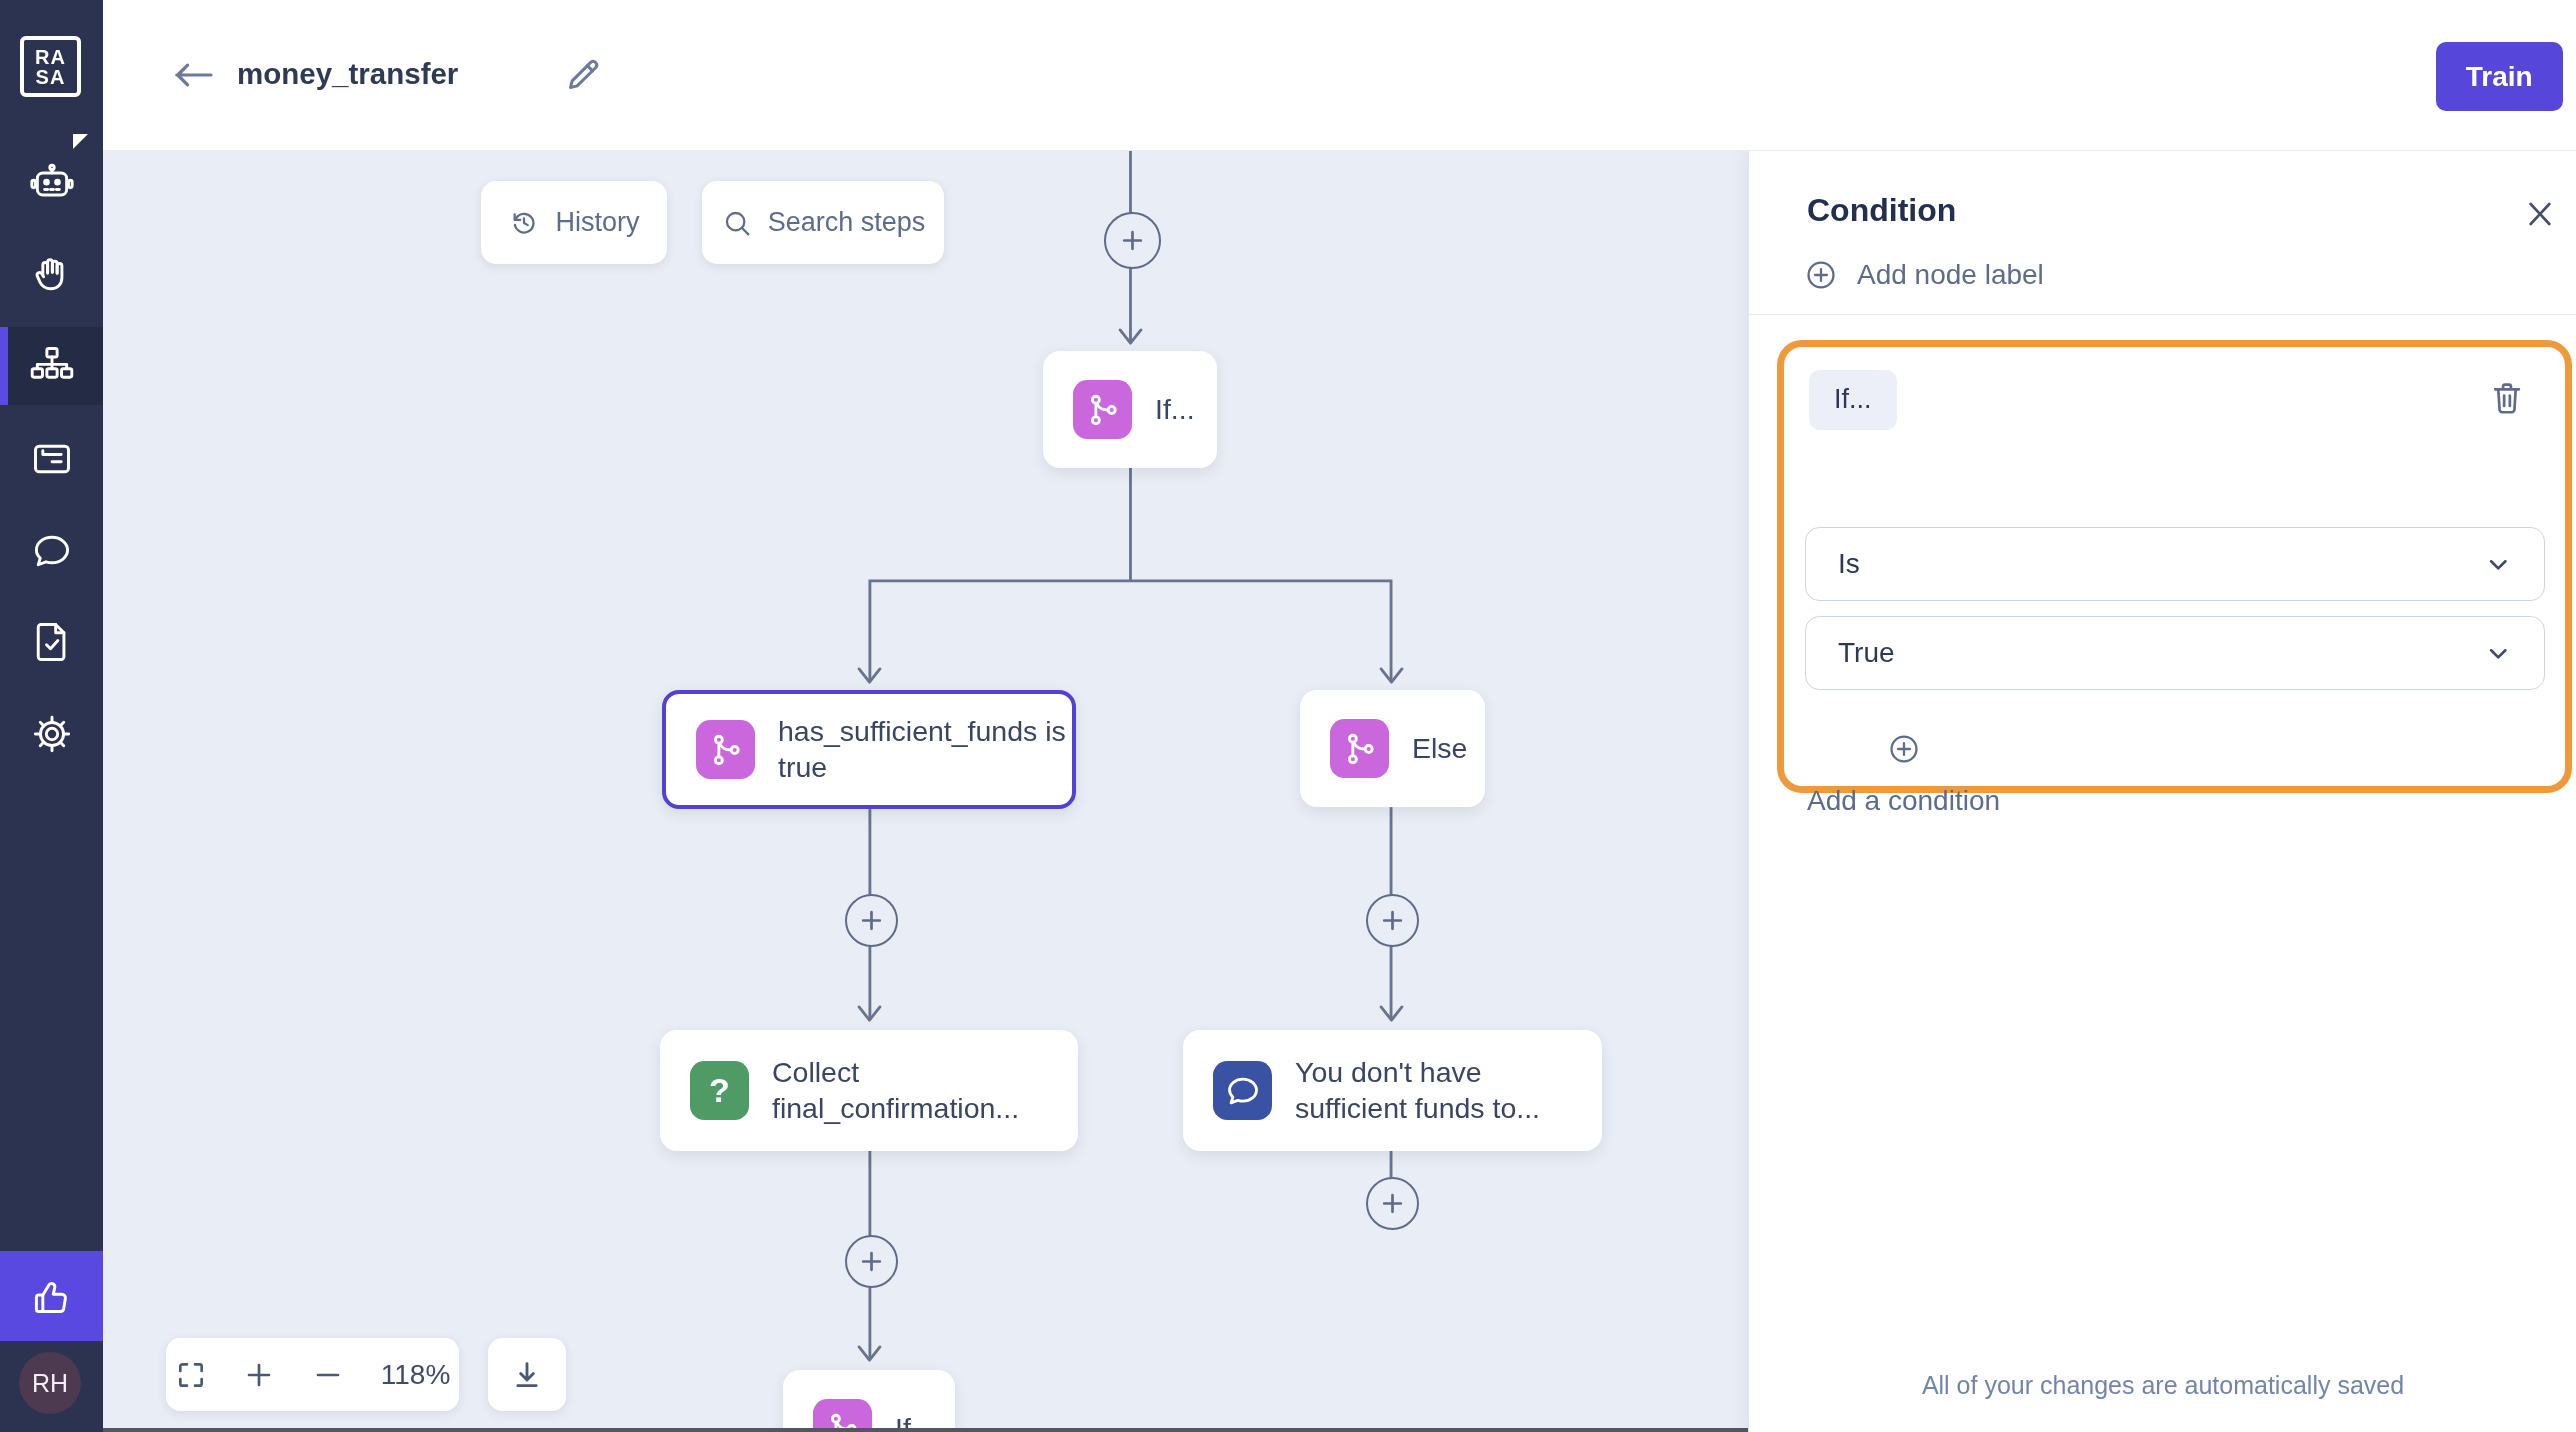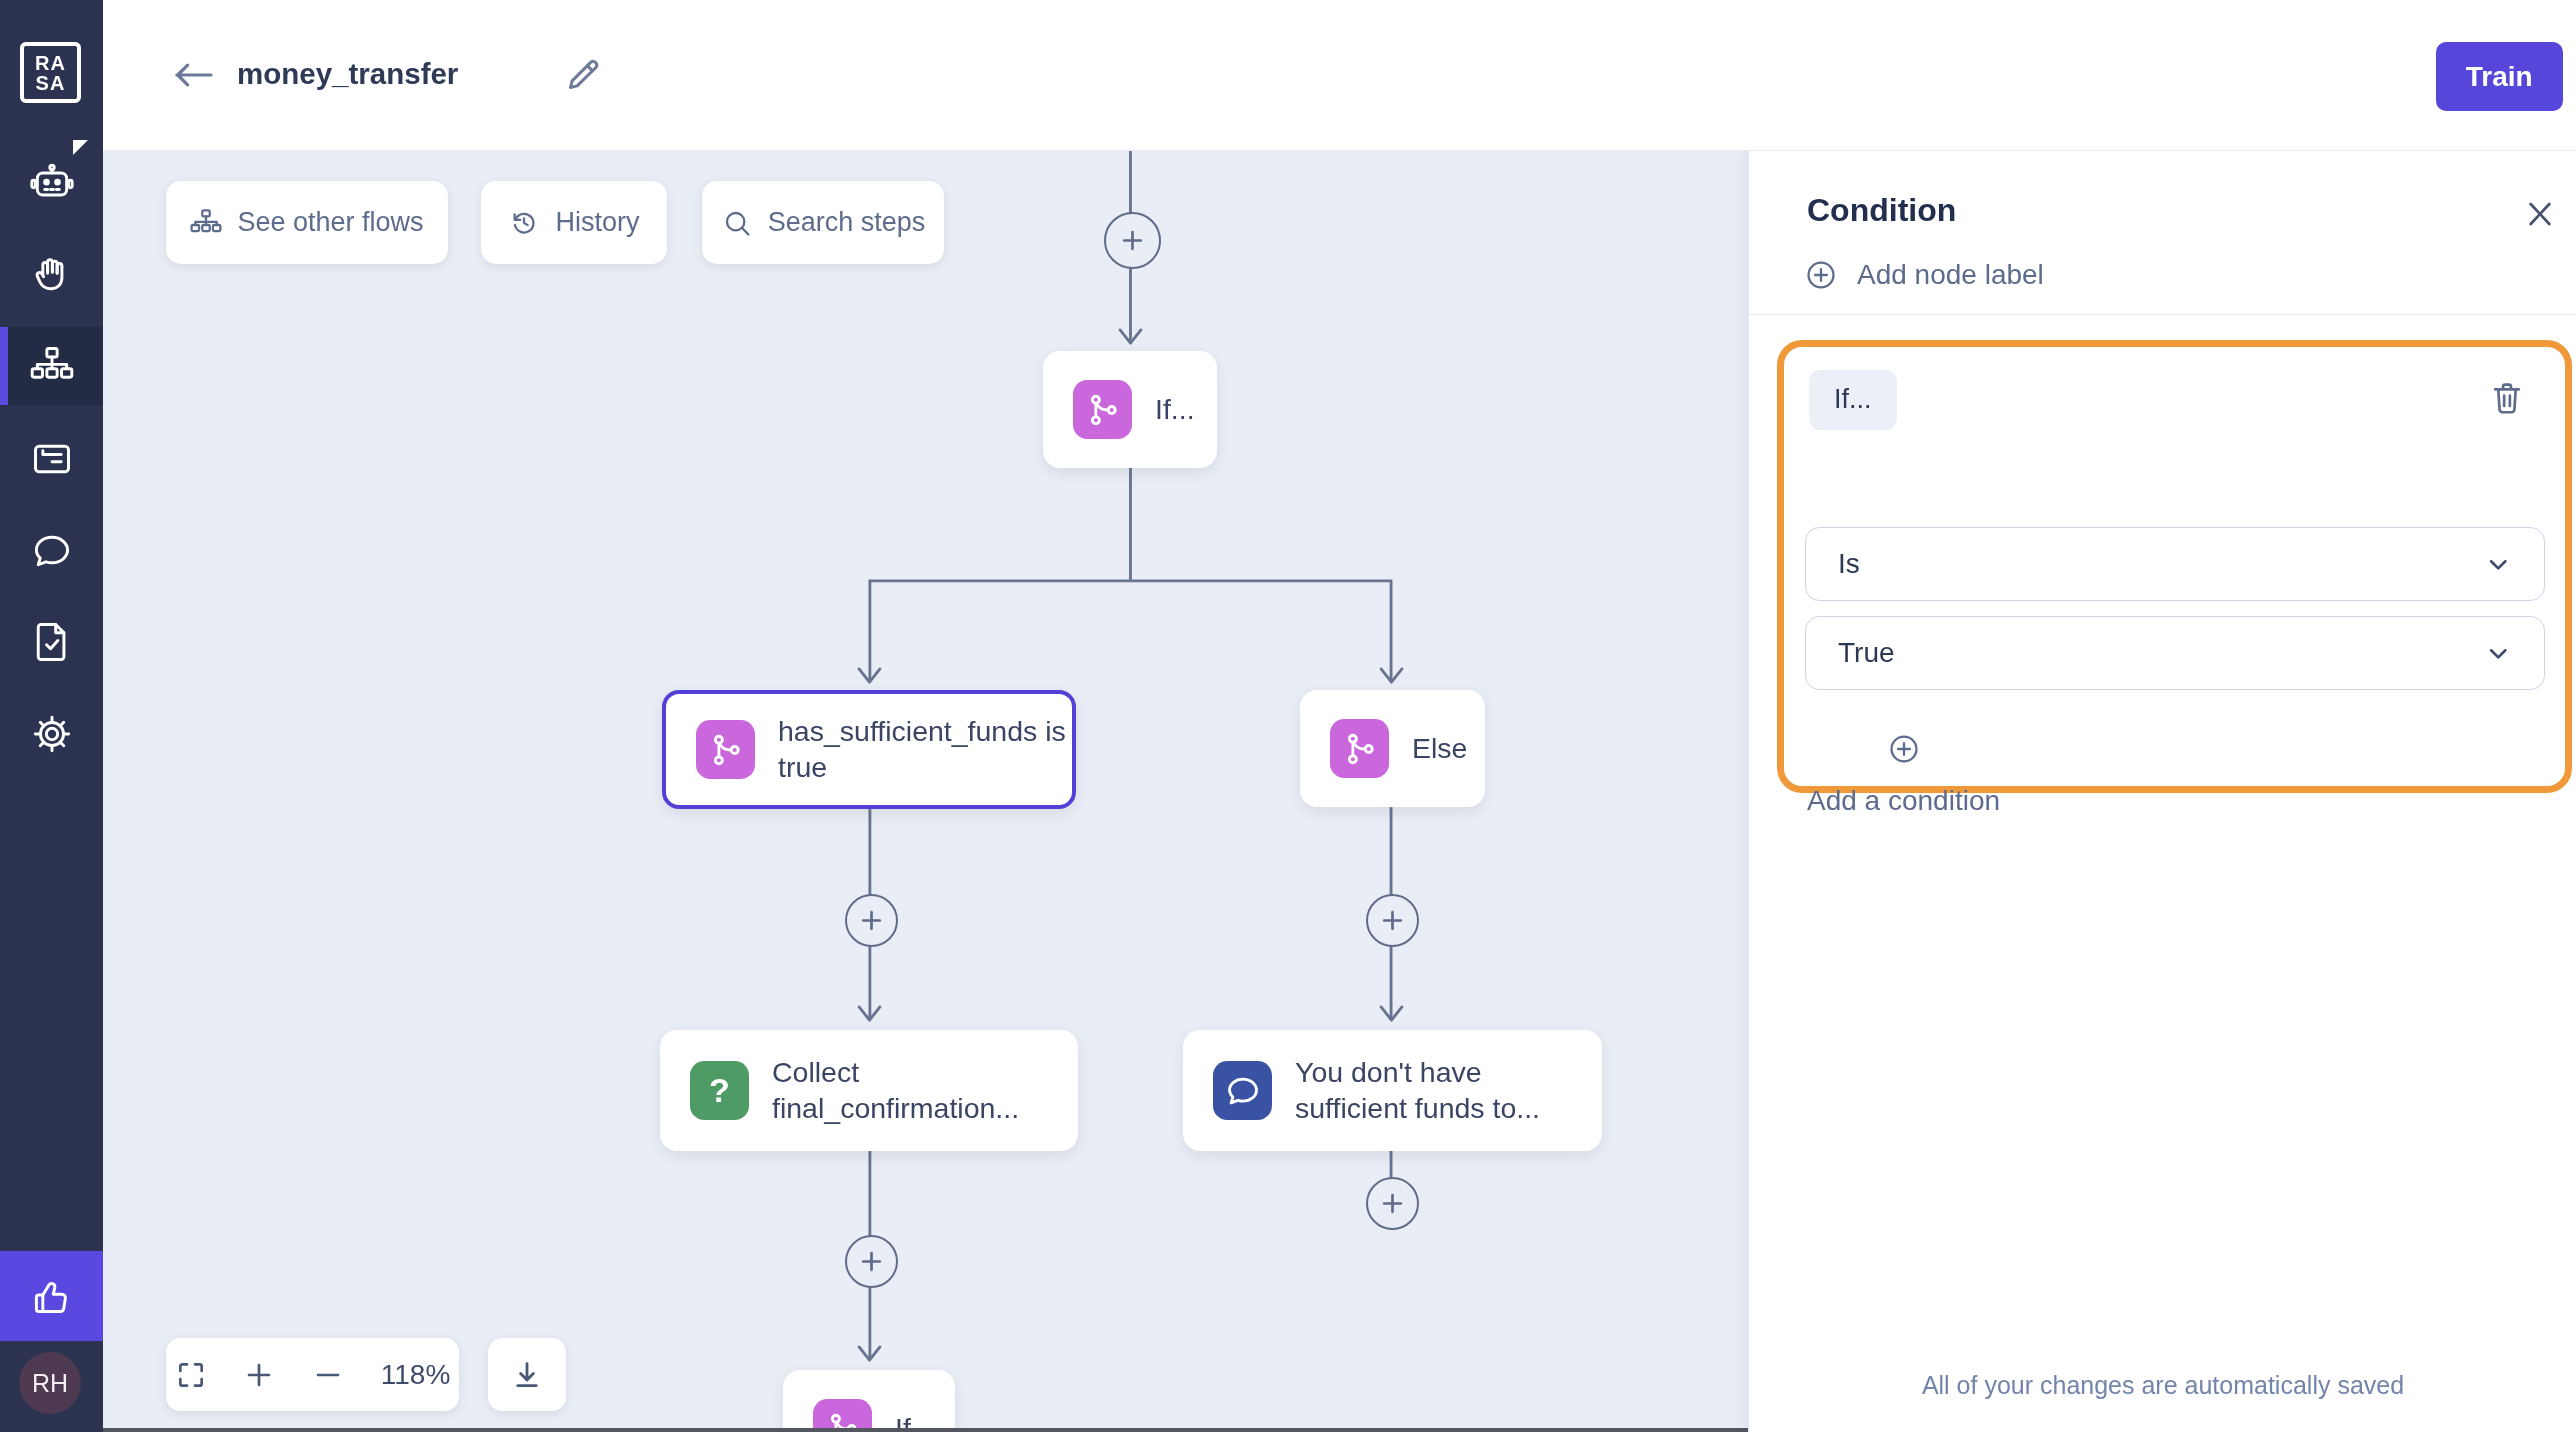--- a/index.html
+++ b/index.html
@@ -5,21 +5,21 @@
   html,body{margin:0;padding:0;background:#fff;}
   .screen{position:relative;width:2576px;height:1433px;overflow:hidden;
     font-family:"Liberation Sans",sans-serif;color:#2e3a56;}
   .abs{position:absolute;}
   svg{display:block;}
 
   
   .sidebar{position:absolute;left:0;top:0;width:103px;height:1433px;background:#2c3350;z-index:40;}
   .logo-box{position:absolute;left:20px;top:36px;width:53px;height:53px;border:4.8px solid #fff;
     border-radius:5.7px;display:flex;flex-direction:column;align-items:center;justify-content:center;
-    color:#fff;font-weight:800;font-size:20px;line-height:20px;letter-spacing:1px;margin-top:6px;}
+    color:#fff;font-weight:800;font-size:20px;line-height:20px;letter-spacing:1px;}
   .logo-tail{position:absolute;left:49px;top:94px;width:0;height:0;
     border-left:15px solid #fff;border-bottom:15px solid transparent;}
   .side-item{position:absolute;left:0;width:103px;height:78px;display:flex;align-items:center;justify-content:center;}
   .side-item.active{background:#242b45;}
   .side-item.active::before{content:"";position:absolute;left:0;top:0;width:7.6px;height:78px;background:#5b4be0;}
   .side-item svg{width:44px;height:44px;stroke:#fff;fill:none;stroke-width:1.6;stroke-linecap:round;stroke-linejoin:round;}
   .thumbs-block{position:absolute;left:0;top:1251px;width:103px;height:90px;background:#5a49e0;
     display:flex;align-items:center;justify-content:center;}
   .thumbs-block svg{width:44px;height:44px;stroke:#fff;fill:none;stroke-width:1.6;stroke-linecap:round;stroke-linejoin:round;}
   .avatar{position:absolute;left:19px;top:1352px;width:62px;height:62px;border-radius:50%;
@@ -246,32 +246,20 @@
         <svg viewBox="0 0 24 24">
           <path d="M12 4v16M4 12h16"></path>
         </svg>
       </div>
     <div class="plus-circle" style="left:1263px;top:1027px;">
         <svg viewBox="0 0 24 24">
           <path d="M12 4v16M4 12h16"></path>
         </svg>
       </div>
 
-    <button class="tool-btn" style="left:63px;width:282px;">
-      <span>
-          <svg viewBox="0 0 24 24">
-        <rect x="9.2" y="2.5" width="5.6" height="4.6" rx="1"></rect>
-        <path d="M12 7.1v4M4 11.1h16M4 11.1v2.4M12 11.1v2.4M20 11.1v2.4"></path>
-        <rect x="1.2" y="13.5" width="5.6" height="4.6" rx="1"></rect>
-            <rect x="9.2" y="13.5" width="5.6" height="4.6" rx="1"></rect>
-            <rect x="17.2" y="13.5" width="5.6" height="4.6" rx="1"></rect>
-          </svg>
-        </span>
-      <span>See other flows</span>
-    </button>
     <button class="tool-btn" style="left:378px;width:186px;">
       <span>
           <svg viewBox="0 0 24 24">
         <path d="M5.2 13.4a7 7 0 1 0 1-5.1"></path>
             <path d="M5 5.5v4.2h4.2"></path>
             <path d="M12 8.5V12l2.8 1.6"></path>
           </svg>
         </span>
       <span>History</span>
     </button>

